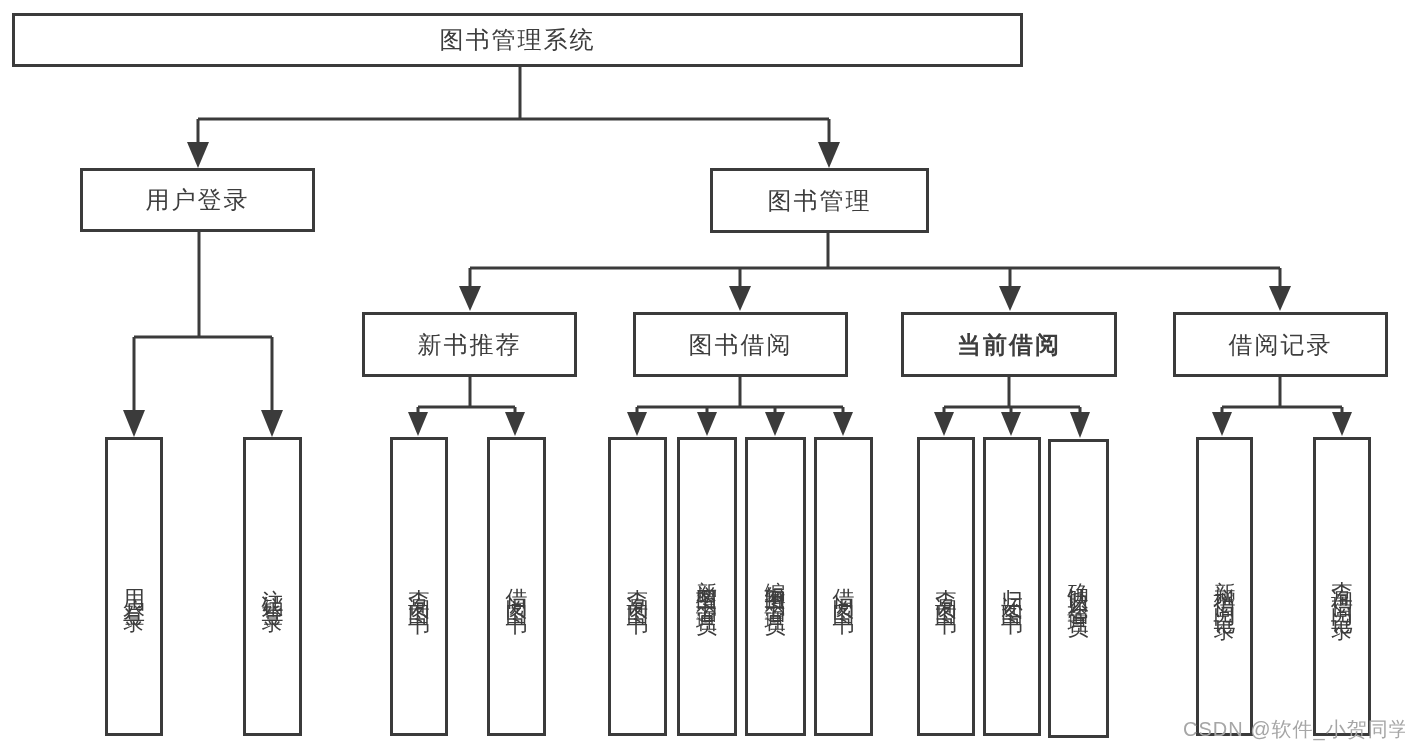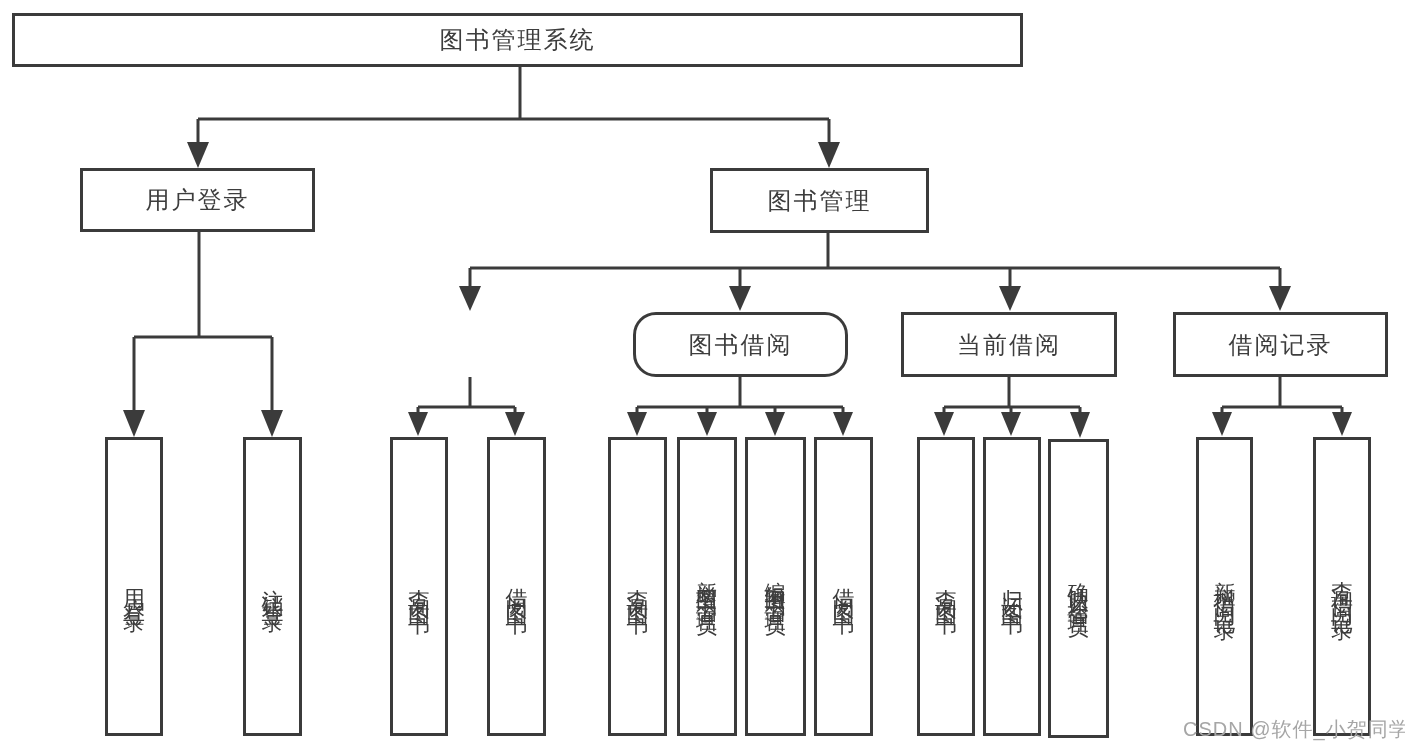--- a/index.html
+++ b/index.html
@@ -142,24 +142,27 @@
     <span class="lbl">图书管理系统</span>
   </div>
 
   <div class="box h-box" style="left:80px; top:168px; width:235px; height:64px;">
     <span class="lbl">用户登录</span>
   </div>
   <div class="box h-box" style="left:710px; top:168px; width:219px; height:65px;">
     <span class="lbl">图书管理</span>
   </div>
 
-  <div class="box h-box" style="left:633px; top:312px; width:215px; height:65px;border-radius:23px;">
+  <div class="box h-box" style="left:362px; top:312px; width:215px; height:65px;">
+    <span class="lbl">新书推荐</span>
+  </div>
+  <div class="box h-box" style="left:633px; top:312px; width:215px; height:65px;">
     <span class="lbl">图书借阅</span>
   </div>
-  <div class="box h-box" style="left:901px; top:312px; width:216px; height:65px;">
+  <div class="box h-box" style="left:901px; top:312px; width:216px; height:65px;font-weight:bold;">
     <span class="lbl">当前借阅</span>
   </div>
   <div class="box h-box" style="left:1173px; top:312px; width:215px; height:65px;">
     <span class="lbl">借阅记录</span>
   </div>
 
   <div class="box leaf" style="left:105px; top:437px; width:58px; height:299px;">
     <span class="lbl">用户登录</span>
   </div>
   <div class="box leaf" style="left:243px; top:437px; width:59px; height:299px;">

